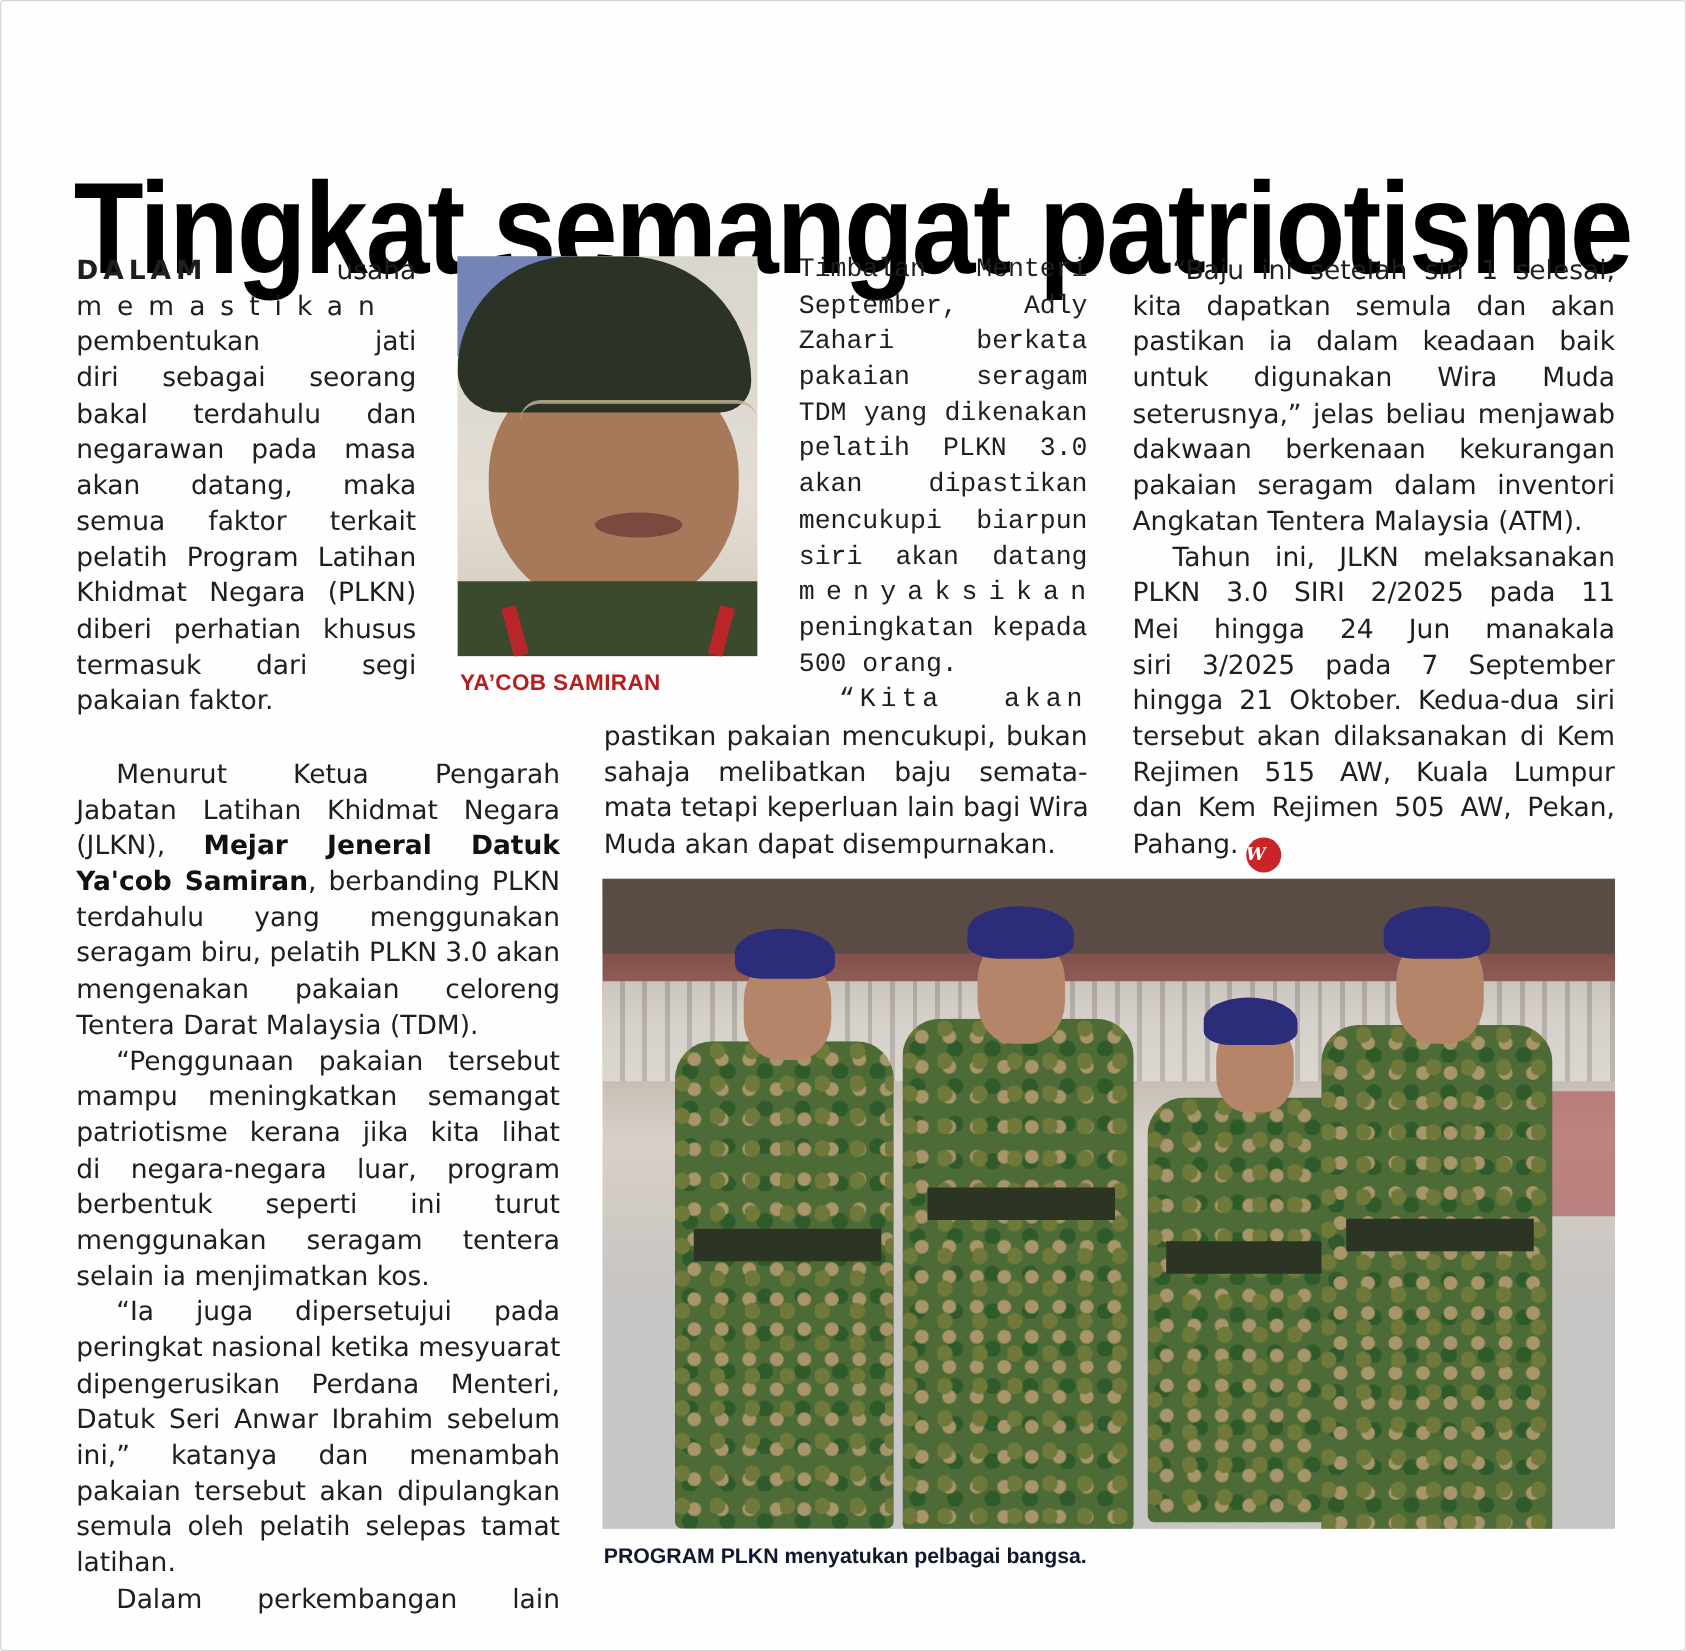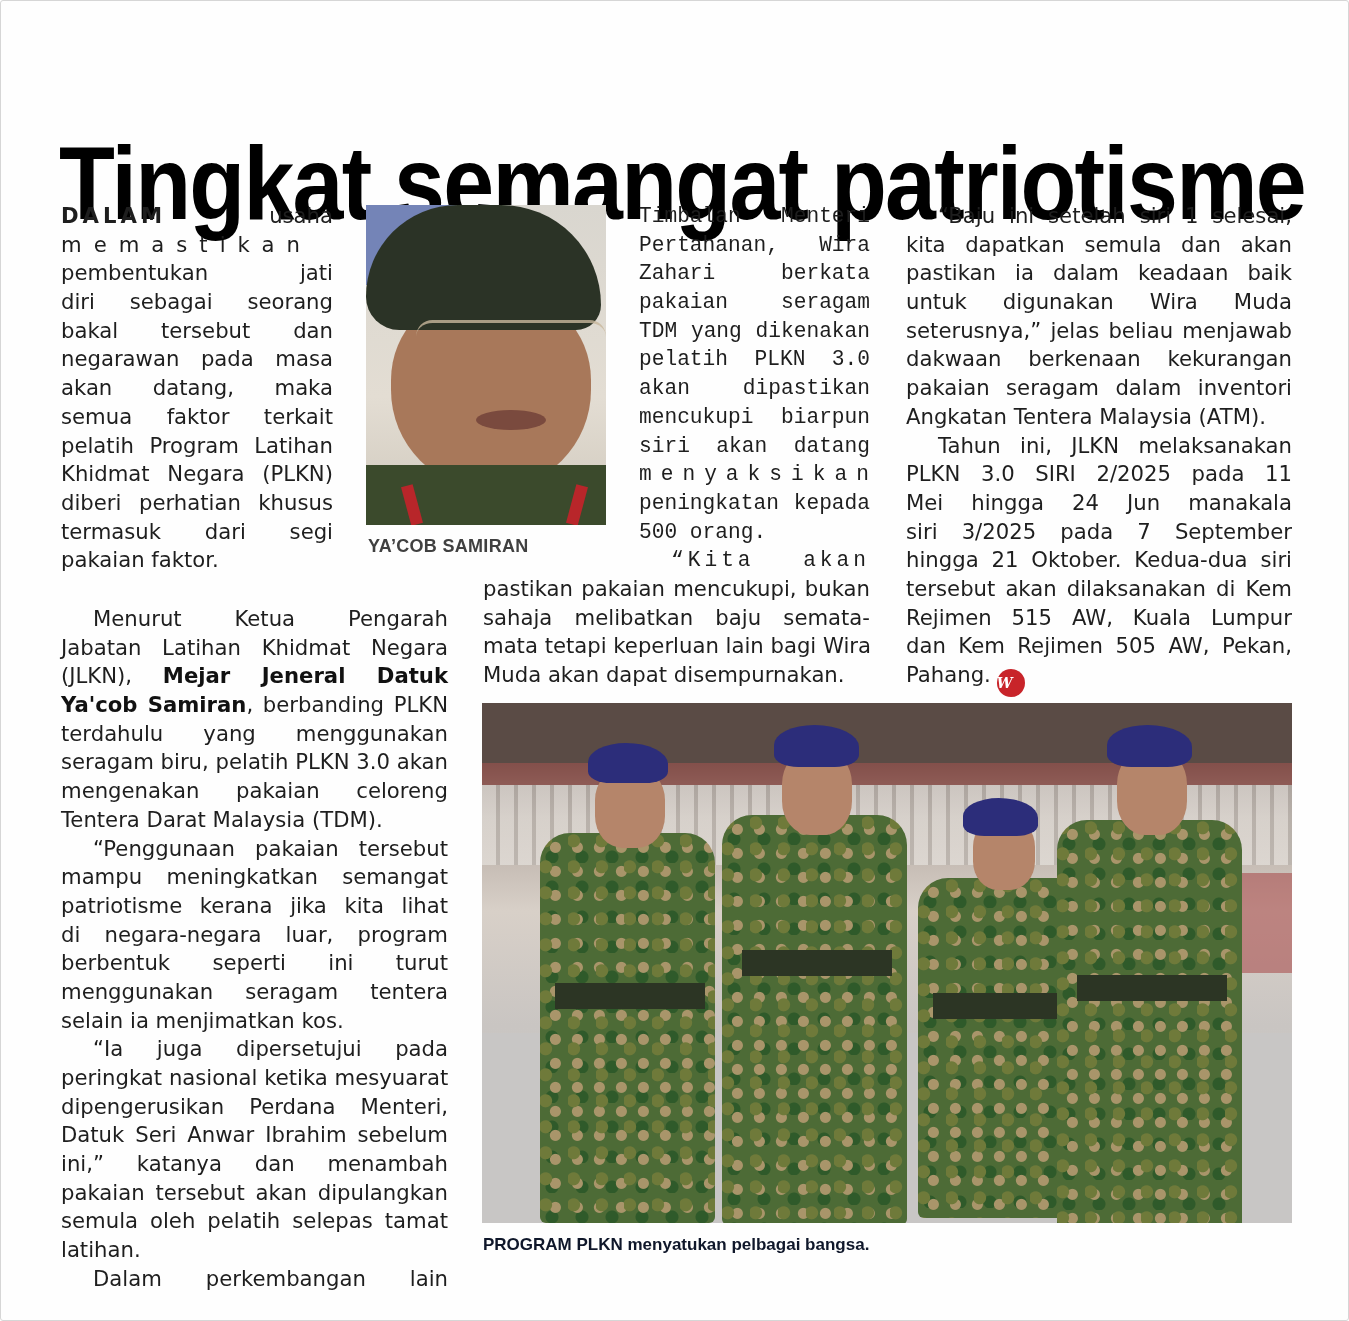--- a/index.html
+++ b/index.html
@@ -43,21 +43,21 @@
   .portrait .beret { position: absolute; left: 0px; top: 0px; width: 235px; height: 125px; background: #2b3326; border-radius: 110px 120px 30px 40px; }
   .portrait .face { position: absolute; left: 25px; top: 85px; width: 200px; height: 200px; background: #a8785a; border-radius: 90px 90px 100px 100px; }
   .portrait .glasses { position: absolute; left: 50px; top: 115px; width: 190px; height: 30px; border-top: 3px solid #c8b79c; border-radius: 30px; opacity:.8; }
   .portrait .lips { position: absolute; left: 110px; top: 205px; width: 70px; height: 20px; background: #7a4a3e; border-radius: 50%; }
   .portrait .uniform { position: absolute; left: 0; top: 260px; width: 240px; height: 60px; background: #3b4a2c; }
   .portrait .tab1 { position: absolute; left: 40px; top: 280px; width: 12px; height: 40px; background: #b8262a; transform: rotate(-15deg); }
   .portrait .tab2 { position: absolute; left: 205px; top: 280px; width: 12px; height: 40px; background: #b8262a; transform: rotate(15deg); }
 
   .portrait-caption {
     position: absolute; left: 367px; top: 535px; font-family: "Liberation Sans", sans-serif;
-    font-weight: 700; font-size: 18px; color: #404040; letter-spacing: .3px;
+    font-weight: 700; font-size: 18px; color: #b91c1c; letter-spacing: .3px;
   }
 
   .photo {
     position: absolute; left: 481px; top: 702px; width: 810px; height: 520px; overflow: hidden;
     background: linear-gradient(180deg, #5c4f4a 0%, #7b6d68 12%, #b5aaa2 22%, #d8d0c8 40%, #c9c5c2 62%, #cfcdcc 100%);
   }
   .photo .roof { position: absolute; left: 0; top: 0; width: 810px; height: 60px; background: #5a4b45; }
   .photo .banner { position: absolute; left: 0; top: 60px; width: 810px; height: 22px; background: #8c3a35; opacity: .55; }
   .photo .stand { position: absolute; left: 0; top: 82px; width: 810px; height: 80px; background: repeating-linear-gradient(90deg, #e5e1dc 0 14px, #b9b3ad 14px 18px); opacity: .7; }
   .photo .crowd { position: absolute; left: 700px; top: 170px; width: 110px; height: 100px; background: #a64545; opacity: .55; }
@@ -92,21 +92,21 @@
 
 <div class="frame">
 
   <h1 class="headline">Tingkat semangat patriotisme</h1>
 
   <div class="col col1">
     <span class="line"><span class="dropcap">DALAM</span> <span>usaha</span></span>
     <span class="line" style="letter-spacing:12px">memastikan</span>
     <span class="line">pembentukan jati</span>
     <span class="line">diri sebagai seorang</span>
-    <span class="line">bakal tersebut dan</span>
+    <span class="line">bakal terdahulu dan</span>
     <span class="line">negarawan pada masa</span>
     <span class="line">akan datang, maka</span>
     <span class="line">semua faktor terkait</span>
     <span class="line">pelatih Program Latihan</span>
     <span class="line">Khidmat Negara (PLKN)</span>
     <span class="line">diberi perhatian khusus</span>
     <span class="line">termasuk dari segi</span>
     <span class="line last">pakaian faktor.</span>
   </div>
 
@@ -144,21 +144,21 @@
     <div class="glasses"></div>
     <div class="lips"></div>
     <div class="uniform"></div>
     <div class="tab1"></div>
     <div class="tab2"></div>
   </div>
   <div class="portrait-caption">YA’COB SAMIRAN</div>
 
   <div class="col col2">
     <span class="line">Timbalan Menteri</span>
-    <span class="line">Pertahanan, Wira</span>
+    <span class="line">September, Adly</span>
     <span class="line">Zahari berkata</span>
     <span class="line">pakaian seragam</span>
     <span class="line">TDM yang dikenakan</span>
     <span class="line">pelatih PLKN 3.0</span>
     <span class="line">akan dipastikan</span>
     <span class="line">mencukupi biarpun</span>
     <span class="line">siri akan datang</span>
     <span class="line" style="letter-spacing:9px">menyaksikan</span>
     <span class="line">peningkatan kepada</span>
     <span class="line last">500 orang.</span>

